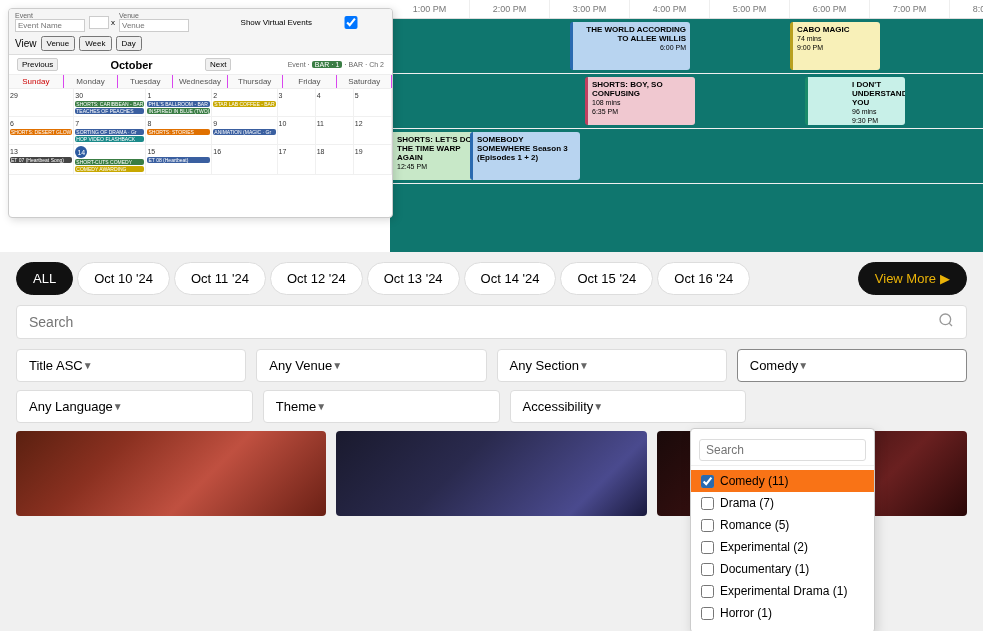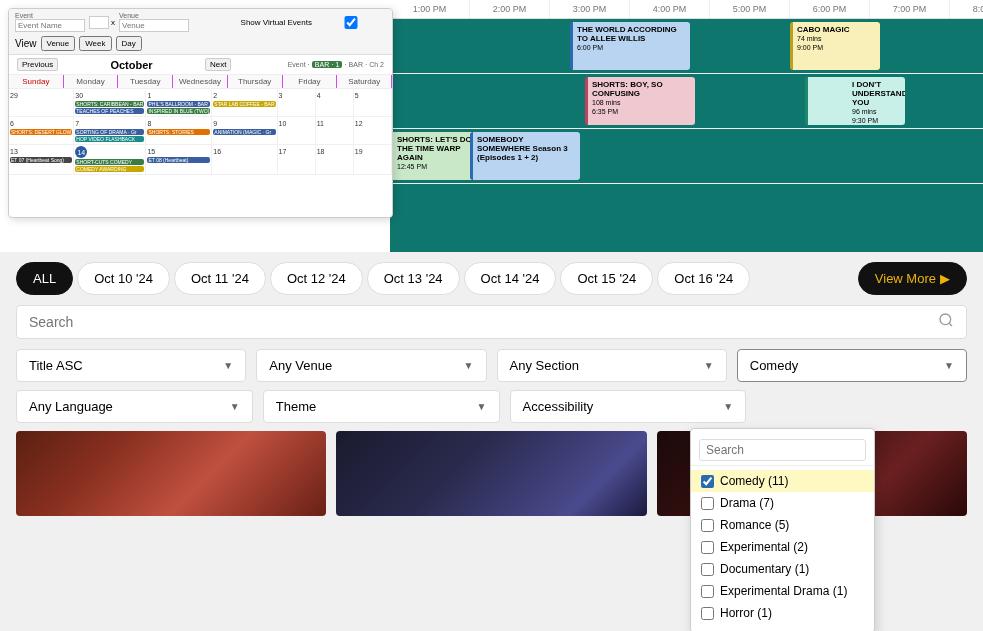--- a/index.html
+++ b/index.html
@@ -259,21 +259,21 @@
     
     .filters-row1, .filters-row2 {
       display: flex;
       gap: 10px;
       margin-bottom: 8px;
     }
     .filter-dropdown {
       flex: 1;
       display: flex;
       align-items: center;
-      justify-content: space-between;
+      justify-content: flex-start;
       background: #fff;
       border: 1px solid #ddd;
       border-radius: 4px;
       padding: 8px 12px;
       font-size: 13px;
       cursor: pointer;
       position: relative;
     }
     .filter-dropdown .caret {
       font-size: 10px;
@@ -318,21 +318,21 @@
       align-items: center;
       gap: 6px;
       padding: 4px 10px;
       font-size: 12px;
       cursor: pointer;
     }
     .genre-item input[type="checkbox"] {
       accent-color: #2a6ab0;
     }
     .genre-item.checked {
-      background: #fef9c3;
+      background: #f97316;
     }
 
     
     .thumbnails-row {
       display: flex;
       gap: 10px;
       height: 85px;
     }
     .thumbnail {
       flex: 1;
@@ -365,21 +365,21 @@
       <div class="time-slot">4:00 PM</div>
       <div class="time-slot">5:00 PM</div>
       <div class="time-slot">6:00 PM</div>
       <div class="time-slot">7:00 PM</div>
       <div class="time-slot">8:00 PM</div>
 
     </div>
     <div class="schedule-events">
 
       <div class="sched-row">
-        <div class="event-card ec-blue-light" style="left:180px;top:3px;width:120px;height:48px;">
+        <div class="event-card ec-blue-light" style="left:180px;top:3px;width:120px;height:48px;text-align:right;">
           <span>THE WORLD ACCORDING TO ALLEE WILLIS</span><br>
           <span style="font-weight:normal;font-size:7px">6:00 PM</span>
         </div>
         <div class="event-card ec-yellow-light" style="left:400px;top:3px;width:90px;height:48px;">
           <span>CABO MAGIC</span><br>
           <span style="font-weight:normal;font-size:7px">74 mins<br>9:00 PM</span>
         </div>
       </div>
 
       <div class="sched-row">

